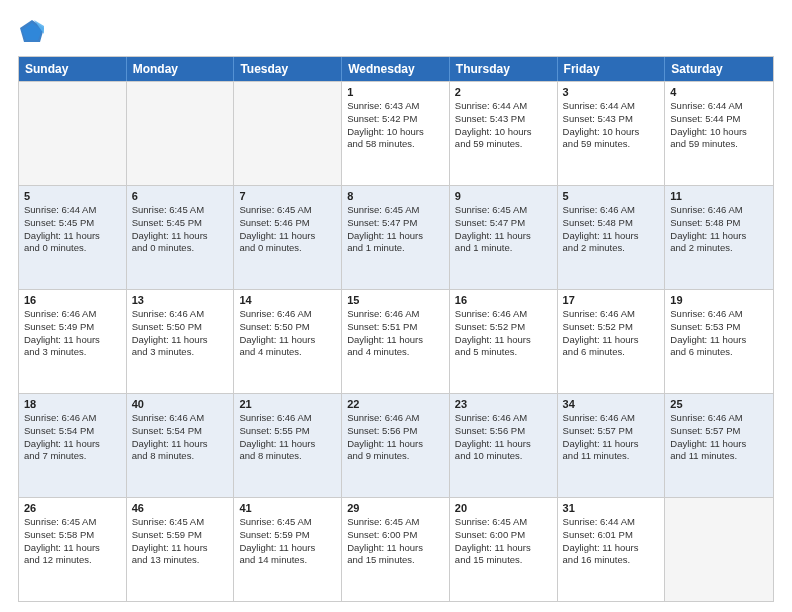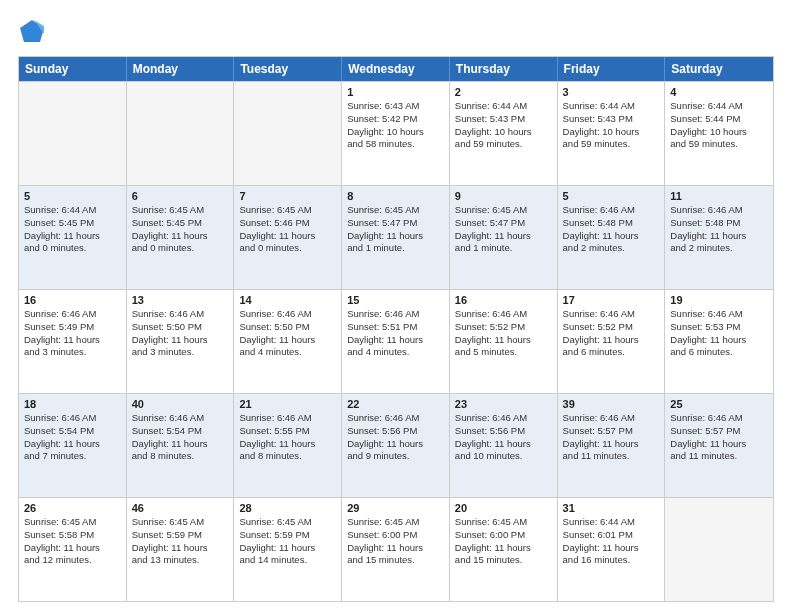--- a/index.html
+++ b/index.html
@@ -320,21 +320,21 @@
 and 9 minutes.</div>
           </div>
           <div class="cal-cell alt-row">
             <div class="day-number">23</div>
             <div class="cell-info" style="white-space: pre-line;">Sunrise: 6:46 AM
 Sunset: 5:56 PM
 Daylight: 11 hours
 and 10 minutes.</div>
           </div>
           <div class="cal-cell alt-row">
-            <div class="day-number">39</div>
+            <div class="day-number">34</div>
             <div class="cell-info" style="white-space: pre-line;">Sunrise: 6:46 AM
 Sunset: 5:57 PM
 Daylight: 11 hours
 and 11 minutes.</div>
           </div>
           <div class="cal-cell alt-row">
             <div class="day-number">25</div>
             <div class="cell-info" style="white-space: pre-line;">Sunrise: 6:46 AM
 Sunset: 5:57 PM
 Daylight: 11 hours
@@ -350,21 +350,21 @@
 and 12 minutes.</div>
           </div>
           <div class="cal-cell">
             <div class="day-number">46</div>
             <div class="cell-info" style="white-space: pre-line;">Sunrise: 6:45 AM
 Sunset: 5:59 PM
 Daylight: 11 hours
 and 13 minutes.</div>
           </div>
           <div class="cal-cell">
-            <div class="day-number">28</div>
+            <div class="day-number">41</div>
             <div class="cell-info" style="white-space: pre-line;">Sunrise: 6:45 AM
 Sunset: 5:59 PM
 Daylight: 11 hours
 and 14 minutes.</div>
           </div>
           <div class="cal-cell">
             <div class="day-number">29</div>
             <div class="cell-info" style="white-space: pre-line;">Sunrise: 6:45 AM
 Sunset: 6:00 PM
 Daylight: 11 hours

